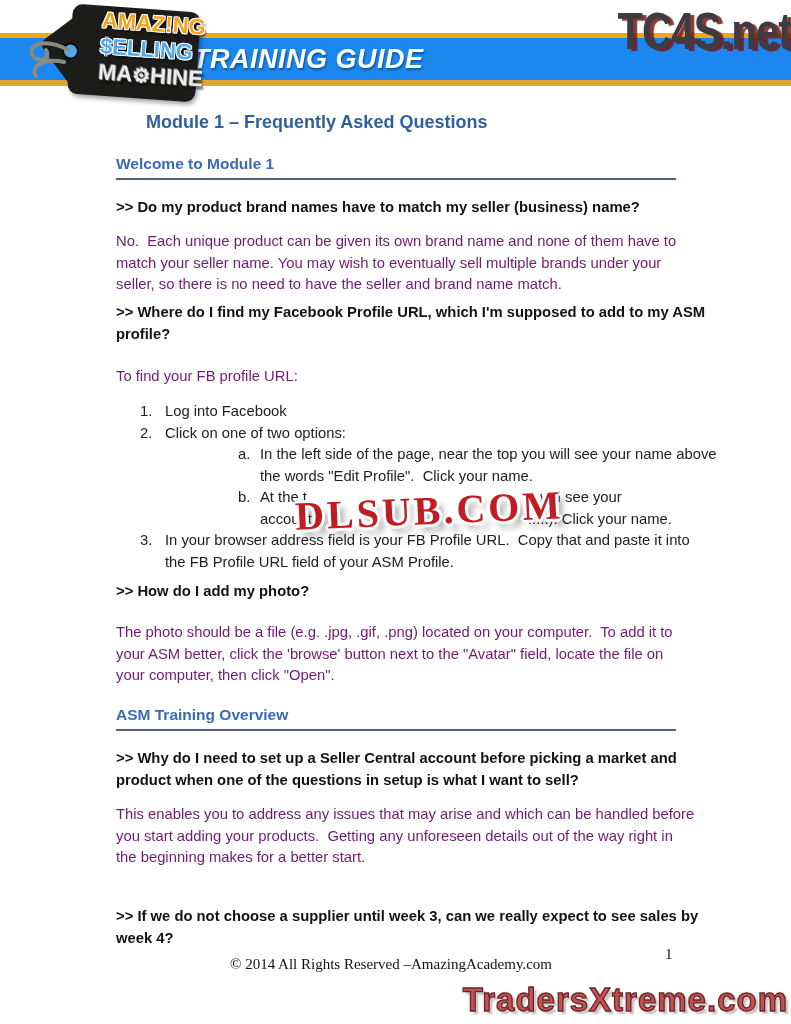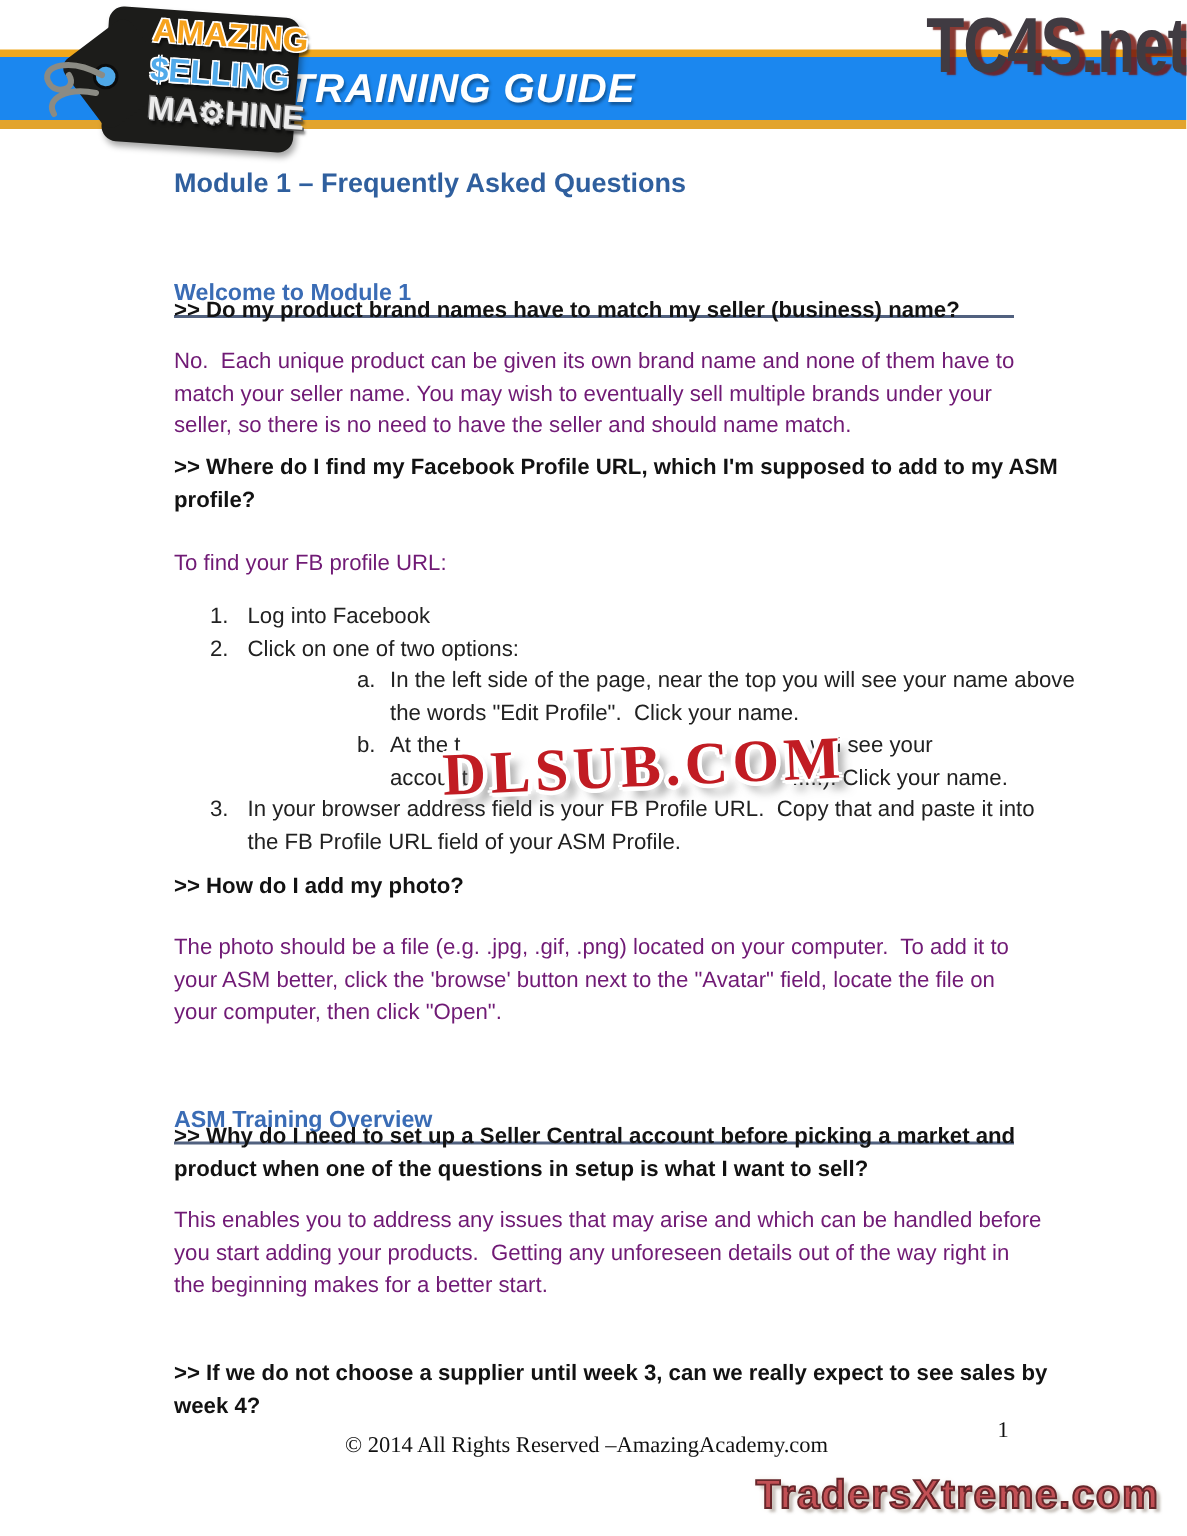--- a/index.html
+++ b/index.html
@@ -36,29 +36,29 @@
   
   .wm-tc4s{position:absolute;right:0px;top:1px;z-index:30;font-size:52px;font-weight:bold;
       letter-spacing:-1px;color:#403b42;transform:scaleX(.8);transform-origin:top right;
       text-shadow:5px 2px 1px rgba(116,24,16,.85);white-space:nowrap;}
   .wm-stamp{position:absolute;left:295px;top:487px;z-index:20;transform:rotate(-2.5deg);
       font-family:"Liberation Serif",serif;font-weight:bold;font-size:40px;letter-spacing:3px;
       color:#c11c23;white-space:nowrap;
       text-shadow:-3px 0 0 #fff,3px 0 0 #fff,0 -3px 0 #fff,0 3px 0 #fff,
                   -2px -2px 0 #fff,2px 2px 0 #fff,-2px 2px 0 #fff,2px -2px 0 #fff,
                   6px 7px 6px rgba(90,90,90,.55);}
-  .wm-traders{position:absolute;right:18px;top:981px;z-index:20;font-size:27px;font-weight:bold;
+  .wm-traders{position:absolute;right:3px;top:981px;z-index:20;font-size:33px;font-weight:bold;
       letter-spacing:1px;color:#c25055;-webkit-text-stroke:1.3px #66262a;white-space:nowrap;
       text-shadow:0 0 4px rgba(233,228,220,1),3px 3px 2px rgba(150,140,130,.6);}
 
   
   .block{position:absolute;left:116px;width:560px;}
-  .doc-title{font-size:18px;font-weight:bold;color:#2f5f9e;white-space:pre;}
+  .doc-title{font-size:18px;font-weight:bold;color:#2f5f9e;white-space:pre;margin-left:30px;}
   .h2{font-size:15.5px;font-weight:bold;color:#3a6cb5;padding-bottom:5px;
-      border-bottom:2px solid #51617f;white-space:pre;margin-top:32px;}
+      border-bottom:2px solid #51617f;white-space:pre;}
   .q{font-size:14.8px;font-weight:bold;color:#121212;line-height:21.5px;}
   .p{font-size:14.8px;line-height:21.5px;color:#701a75;}
   .line{white-space:pre;}
 
   .list-row{font-size:14.8px;line-height:21.5px;color:#212121;display:flex;}
   .num-ind{padding-left:24px;}
   .sub-ind{padding-left:122px;}
   .cont-num{padding-left:49px;}
   .cont-sub{padding-left:144px;}
   .marker-num{display:inline-block;width:25px;flex:none;}
@@ -107,21 +107,21 @@
 
   <div class="block h2" style="top:155px">Welcome to Module 1</div>
 
   <div class="block q" style="top:197px">
     <div class="line">&gt;&gt; Do my product brand names have to match my seller (business) name?</div>
   </div>
 
   <div class="block p" style="top:231px">
     <div class="line">No.  Each unique product can be given its own brand name and none of them have to</div>
     <div class="line">match your seller name. You may wish to eventually sell multiple brands under your</div>
-    <div class="line">seller, so there is no need to have the seller and should name match.</div>
+    <div class="line">seller, so there is no need to have the seller and brand name match.</div>
   </div>
 
   <div class="block q" style="top:302px">
     <div class="line">&gt;&gt; Where do I find my Facebook Profile URL, which I'm supposed to add to my ASM</div>
     <div class="line">profile?</div>
   </div>
 
   <div class="block p" style="top:366px">
     <div class="line">To find your FB profile URL:</div>
   </div>

